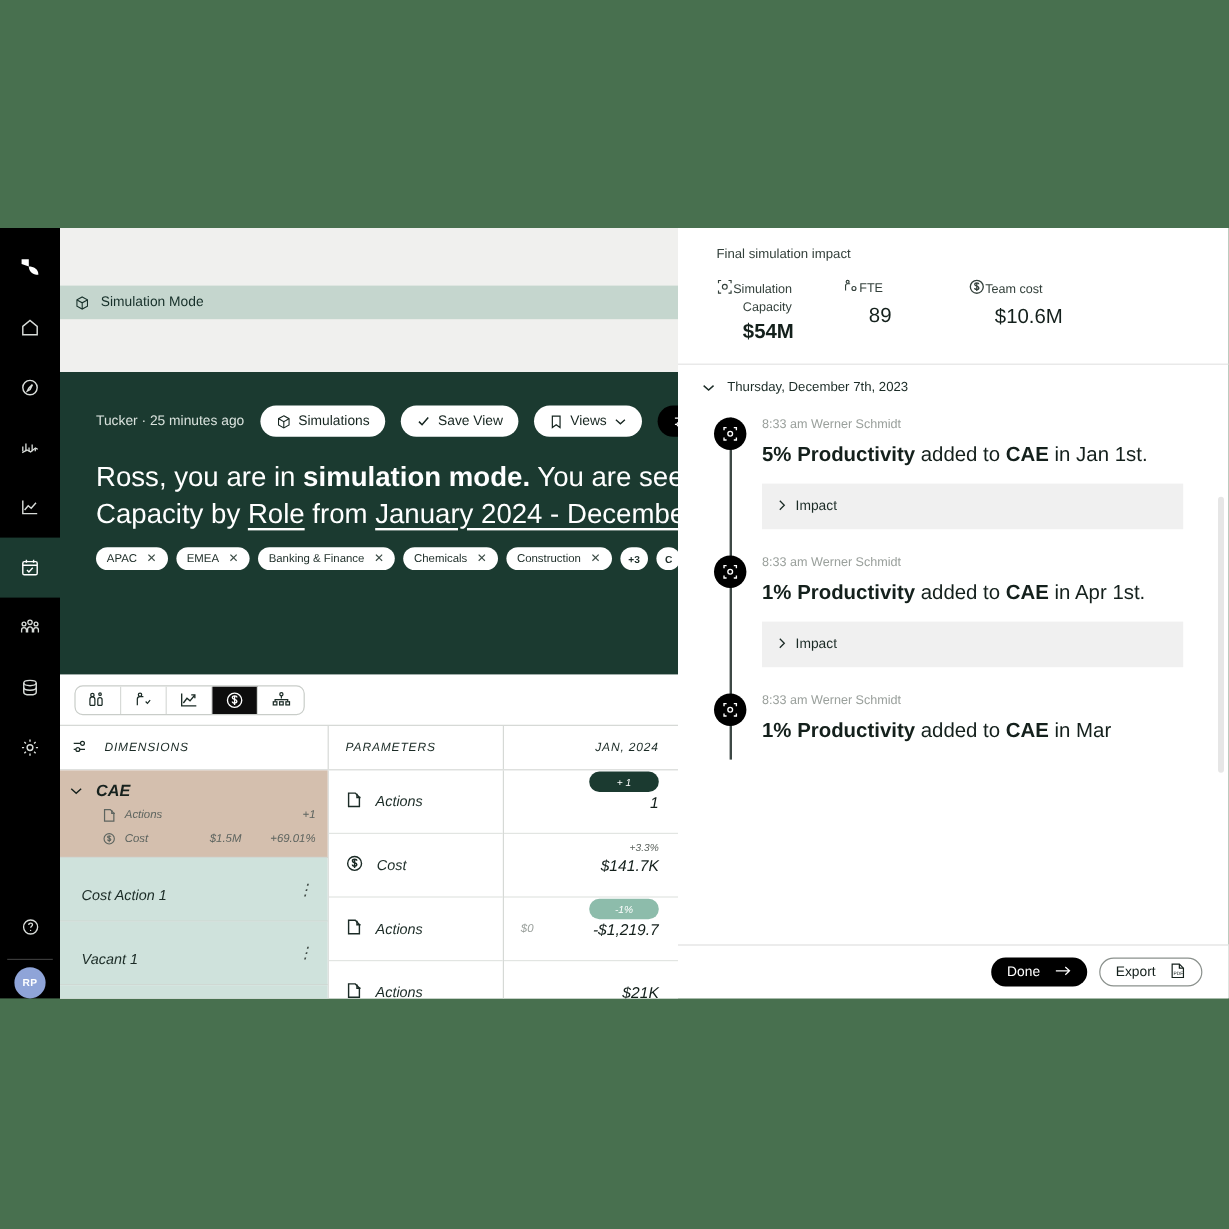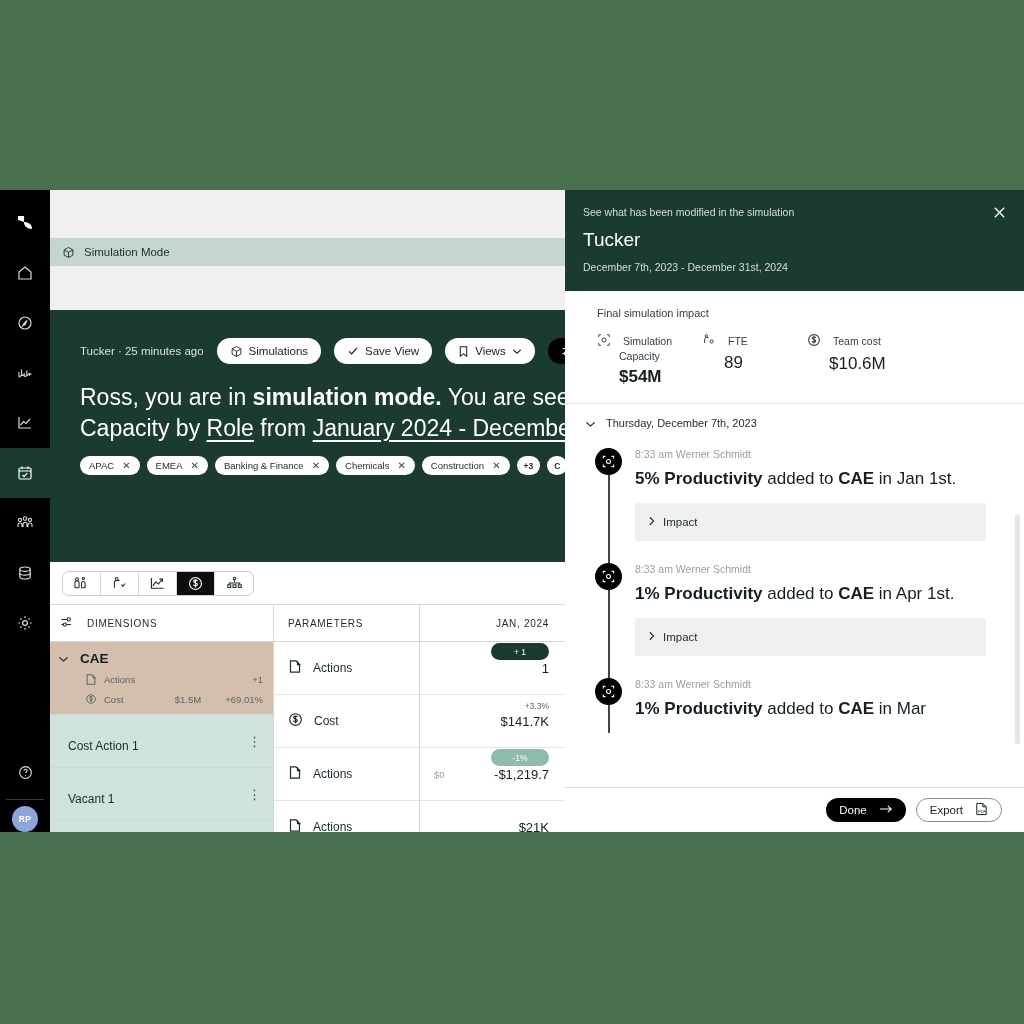--- a/index.html
+++ b/index.html
@@ -94,21 +94,21 @@
   .switcher { display: flex; border: 1px solid #c9cdc9; border-radius: 7px; overflow: hidden; height: 25px; background: #fff; }
   .sw {
     width: 38px; height: 100%;
     display: flex; align-items: center; justify-content: center;
     border-right: 1px solid #d7dad7; color: #1b2b26;
   }
   .sw:last-child { border-right: none; }
   .sw.active { background: #0d0d0d; color: #fff; }
 
   
-  .tablewrap { background: #fff; height: 400px; position: relative; }
+  .tablewrap { background: #fff; height: 400px; position: relative; font-style: italic; }
   .trow { display: flex; }
   .thead { height: 38px; border-bottom: 1px solid #d6d9d6; border-top: 1px solid #d6d9d6; }
   .cdim { width: 224px; border-right: 1px solid #d6d9d6; }
   .cpar { width: 146px; border-right: 1px solid #d6d9d6; }
   .cval { flex: 1; }
   .thead .cdim { display: flex; align-items: center; gap: 13px; padding-left: 10px;
     font-size: 10px; letter-spacing: .7px; color: #1b2b26; }
   .thead .cpar { display: flex; align-items: center; padding-left: 14px;
     font-size: 10px; letter-spacing: .7px; color: #1b2b26; }
   .thead .cval { display: flex; align-items: center; justify-content: flex-end; padding-right: 16px;
@@ -169,21 +169,21 @@
   .dhead .sub { font-size: 10.5px; color: #d5ded9; }
   .dhead .title { font-size: 19px; font-weight: 400; margin-top: 11px; }
   .dhead .range { font-size: 10.5px; color: #d5ded9; margin-top: 10px; }
   .closebtn { position: absolute; right: 16px; top: 13px; width: 18px; height: 18px;
     color: #fff; display: flex; align-items: center; justify-content: center; }
 
   .impact { padding: 16px 18px 16px 32px; border-bottom: 1px solid #e4e4e4; }
   .impact .cap { font-size: 11px; color: #33403b; }
   .impact .kpis { display: flex; margin-top: 14px; }
   .kpi { width: 105px; }
-  .kpi .kr { display: flex; align-items: center; gap: 12px; font-size: 10.5px; color: #33403b; }
+  .kpi .kr { display: flex; align-items: center; gap: 0; font-size: 10.5px; color: #33403b; }
   .kpi .k2 { font-size: 10.5px; color: #33403b; margin-left: 22px; margin-top: 1px; }
   .kpi .kv { font-size: 17px; color: #14201c; margin-top: 5px; margin-left: 22px; }
   .kpi .kv.bold { font-weight: 700; }
 
   .feed { flex: 1; overflow: hidden; position: relative; padding: 10px 0 0 0; }
   .daterow { display: flex; align-items: center; gap: 10px; padding-left: 20px; }
   .daterow .dlabel { font-size: 11px; color: #1b2b26; font-weight: 500; }
   .timeline { position: relative; margin-top: 6px; }
   .tline { position: absolute; left: 43px; top: 10px; bottom: 0; width: 2px; background: #3d4845; }
   .event { position: relative; padding: 10px 38px 12px 70px; }
@@ -559,30 +559,20 @@
             <span>----</span>
           </div>
         </div>
 
       </div>
     </div>
   </div>
 
   <div class="drawer">
 
-    <div class="dhead">
-      <div class="sub">See what has been modified in the simulation</div>
-      <div class="title">Tucker</div>
-      <div class="range">December 7th, 2023 - December 31st, 2024</div>
-      <div class="closebtn">
-        <svg width="15" height="15" viewBox="0 0 16 16" fill="none" stroke="#fff" stroke-width="1.4">
-            <path d="M3 3l10 10M13 3L3 13"></path>
-          </svg>
-      </div>
-    </div>
 
     <div class="impact">
       <div class="cap">Final simulation impact</div>
       <div class="kpis">
 
         <div class="kpi">
           <div class="kr">
             <span>
               <svg width="14" height="14" viewBox="0 0 16 16" fill="none" stroke="#33403b" stroke-width="1.1">
                   <circle cx="8" cy="8" r="2.3"></circle>

